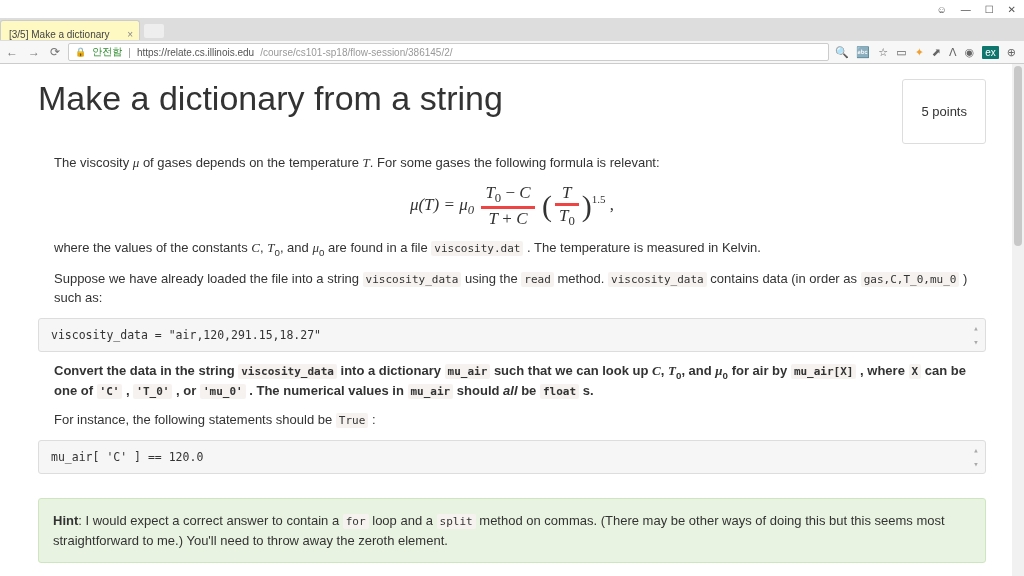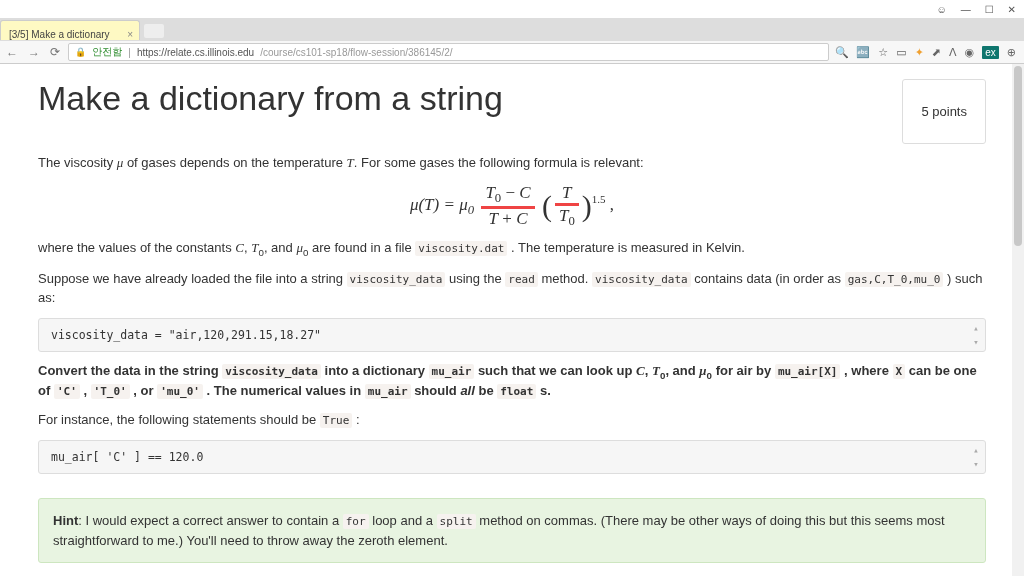--- a/index.html
+++ b/index.html
@@ -16,21 +16,21 @@
 .lock{color:#2a8a2a;font-size:9px}
 .secure{color:#2a8a2a;font-size:10px}
 .url-dim{color:#999}
 .rt-icons{display:flex;gap:8px;align-items:center;padding-right:4px}
 .rt-icons span{font-size:11px;color:#666}
 .green{color:#1f9d3c}
 .content{padding:15px 38px;overflow:auto;height:calc(576px - 64px)}
 .header-row{display:flex;justify-content:space-between;align-items:flex-start}
 h1{font-size:34px;font-weight:300;color:#333;margin-bottom:0}
 .points{border:1px solid #ddd;border-radius:3px;padding:24px 18px;font-size:13px;color:#333}
-p{margin:10px 0;line-height:1.45;font-size:13px}
+p{margin:10px 16px;line-height:1.45;font-size:13px}
 .math-var{font-style:italic;font-family:Georgia,serif}
 .sub{vertical-align:sub;font-size:75%}
 code{font-family:Menlo,Consolas,monospace;background:#f6f2ef;padding:1px 3px;font-size:11px;color:#333;border-radius:2px}
 .formula{text-align:center;margin:8px 0;font-family:Georgia,serif;font-size:17px}
 .frac{display:inline-block;text-align:center;vertical-align:middle;padding:0 3px}
 .frac .top{display:block;border-bottom:3px solid #ef4444;padding:0 4px}
 .frac .bot{display:block;padding:0 4px}
 .sup{vertical-align:super;font-size:65%}
 .paren{font-size:30px;vertical-align:middle;font-weight:200}
 .codeblock{position:relative;background:#f6f6f6;border:1px solid #ddd;border-radius:3px;padding:9px 12px;font-family:Menlo,Consolas,monospace;font-size:11.5px;margin:8px 0;color:#333}

